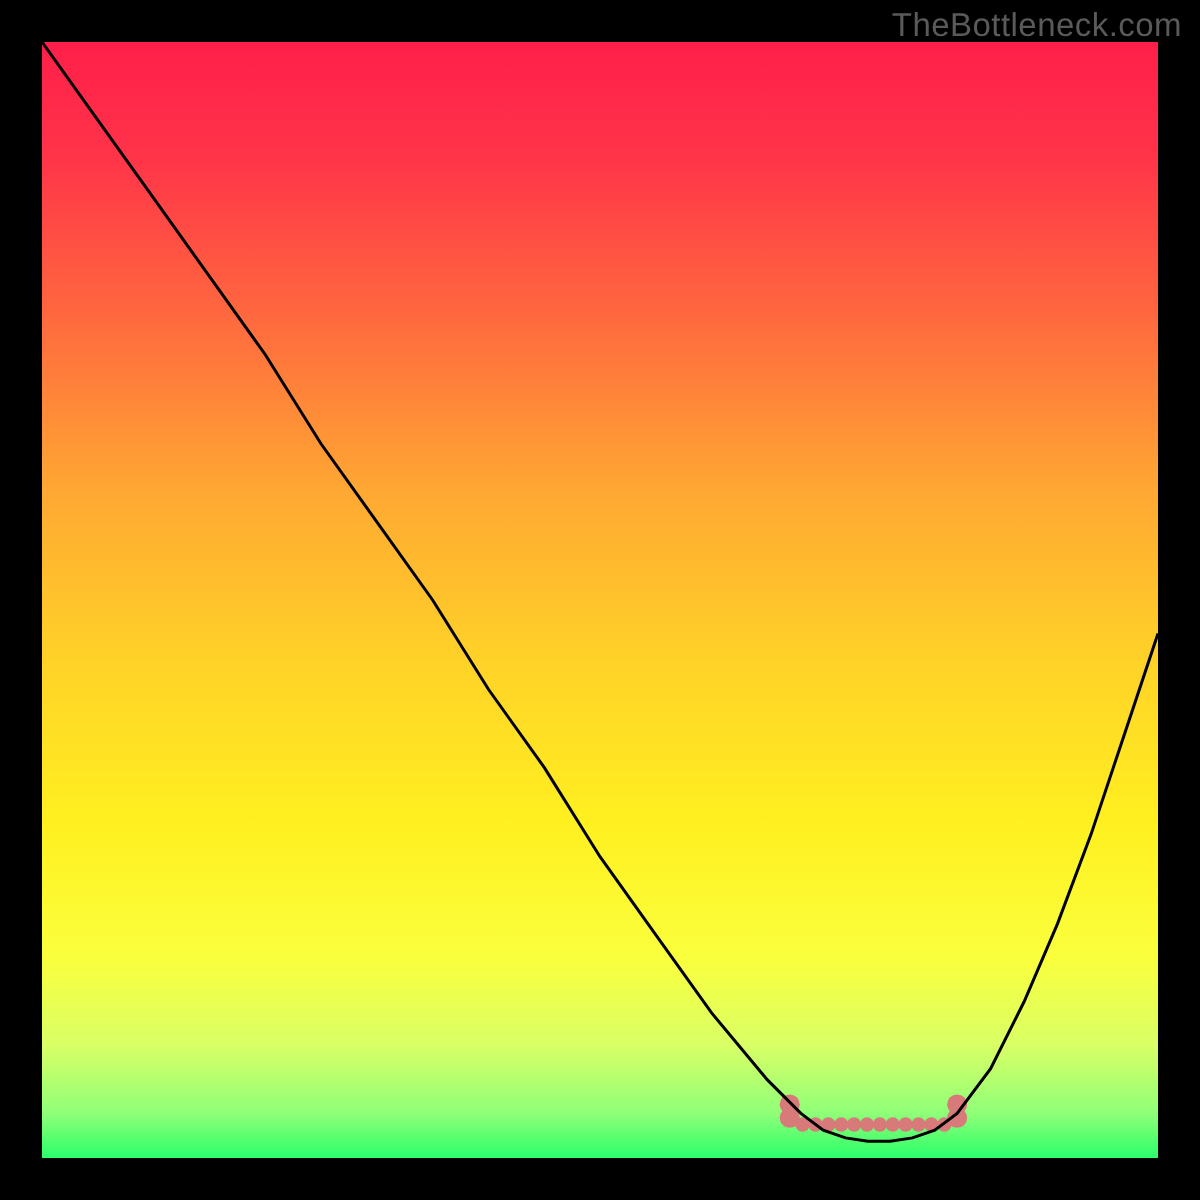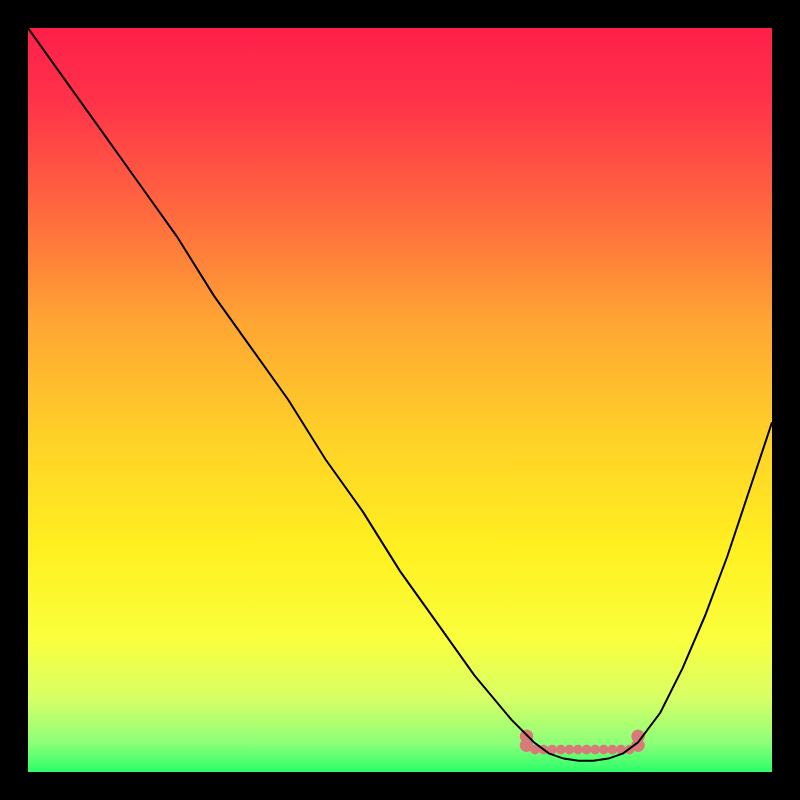--- a/index.html
+++ b/index.html
@@ -47,20 +47,21 @@
   .highlight {
     position: absolute;
     inset: 0;
     z-index: 2;
   }
 </style>
 </head>
 <body>
 
 <div class="frame">
+  <div class="watermark">TheBottleneck.com</div>
 
   <div class="plot-area">
     <svg class="gradient" viewBox="0 0 100 100" preserveAspectRatio="none">
       <defs>
         <linearGradient id="bg-grad" x1="0" y1="0" x2="0" y2="1">
             <stop offset="0%" stop-color="#ff1f4a"></stop>
             <stop offset="10%" stop-color="#ff3349"></stop>
             <stop offset="25%" stop-color="#ff6a3e"></stop>
             <stop offset="40%" stop-color="#ffa733"></stop>
             <stop offset="55.00000000000001%" stop-color="#ffd128"></stop>

